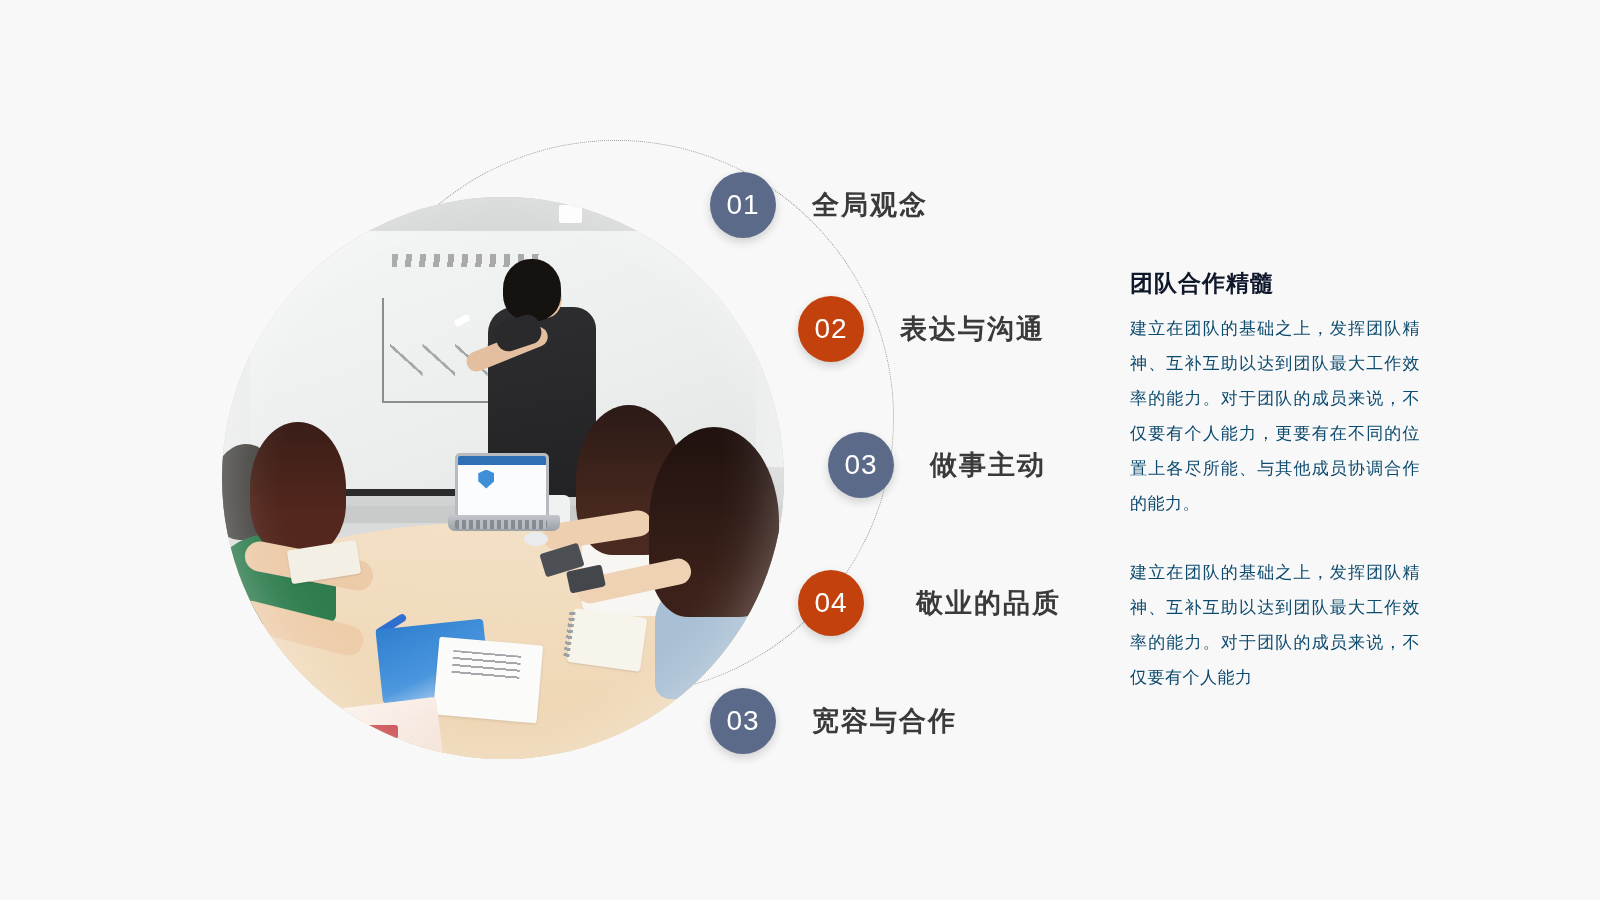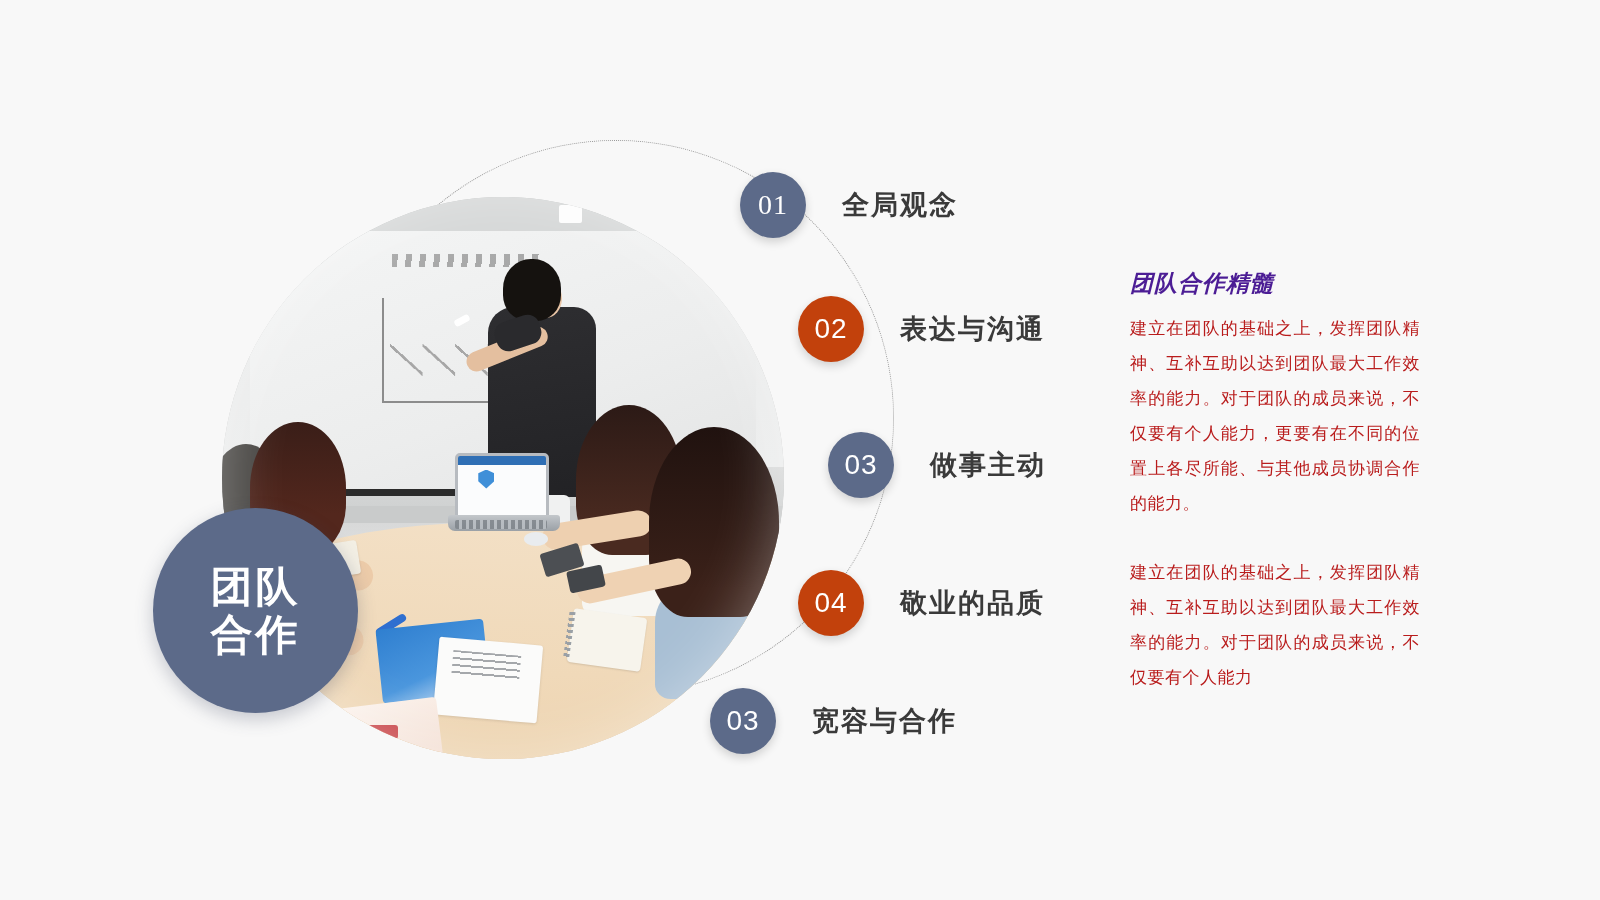--- a/index.html
+++ b/index.html
@@ -540,29 +540,28 @@
   
   .text-panel {
     position: absolute;
     left: 1130px;
     top: 268px;
     width: 290px;
   }
   .panel-title {
     font-size: 23px;
     font-weight: 700;
-    color: #4c1d95;
+    color: #0f172a;
     letter-spacing: 1px;
     margin: 0 0 12px 0;
-    font-style: italic;
   }
   .panel-para {
     font-size: 17px;
     line-height: 35px;
-    color: #b91c1c;
+    color: #0c4a6e;
     margin: 0 0 34px 0;
     text-align: justify;
     letter-spacing: .5px;
   }
   .panel-para:last-child { margin-bottom: 0; }
 </style>
 </head>
 <body>
 
 <div class="slide">
@@ -620,41 +619,37 @@
           <div class="ls-body"></div>
         </div>
         <div class="laptop-shield"></div>
         <div class="laptop-base"></div>
         <div class="laptop-keys"></div>
         <div class="mouse"></div>
       </div>
       <div class="photo-shade"></div>
     </div>
 
-    <div class="main-badge">
-      <span>团队</span>
-      <span>合作</span>
-    </div>
-
-    <div class="step" style="left:740px; top:172px;font-family:Liberation Serif, serif;">
+
+    <div class="step" style="left:710px; top:172px;">
       <div class="step-circle blue">01</div>
       <div class="step-label">全局观念</div>
     </div>
 
     <div class="step" style="left:798px; top:296px;">
       <div class="step-circle orange">02</div>
       <div class="step-label">表达与沟通</div>
     </div>
 
     <div class="step" style="left:828px; top:432px;">
       <div class="step-circle blue">03</div>
       <div class="step-label">做事主动</div>
     </div>
 
-    <div class="step" style="left:798px; top:570px;">
+    <div class="step" style="left:798px; top:570px;gap:16px;">
       <div class="step-circle orange">04</div>
       <div class="step-label">敬业的品质</div>
     </div>
 
     <div class="step" style="left:710px; top:688px;">
       <div class="step-circle blue">03</div>
       <div class="step-label">宽容与合作</div>
     </div>
 
   </div>

